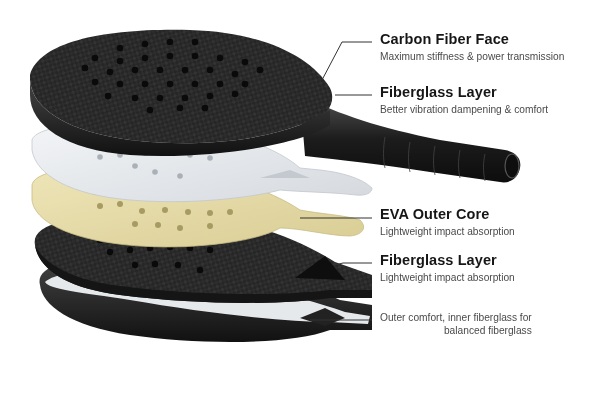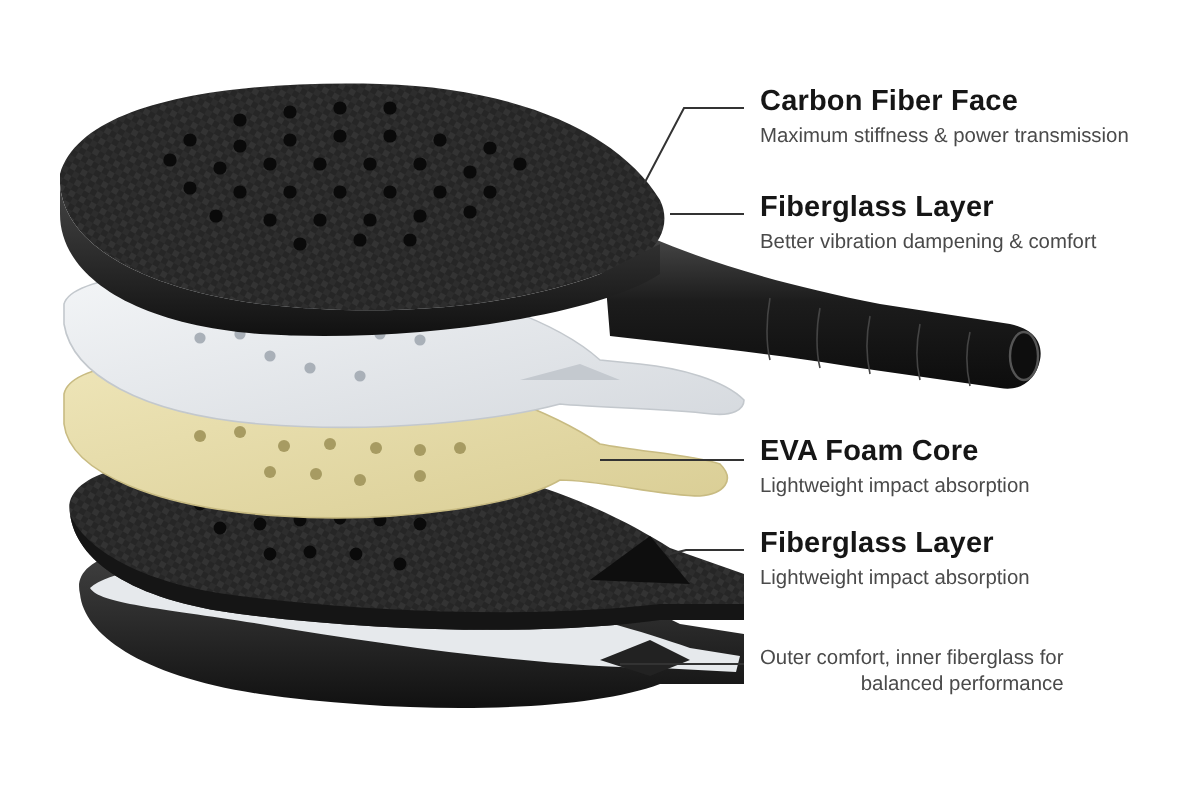--- a/index.html
+++ b/index.html
@@ -1,17 +1,17 @@
 <!DOCTYPE html>
 <html><head>
 <meta charset="utf-8">
 <style>
   html,body{margin:0;padding:0;background:#ffffff;}
   body{width:600px;height:400px;position:relative;overflow:hidden;font-family:"Liberation Sans","DejaVu Sans",sans-serif;}
-  #stage{position:absolute;left:0;top:12px;width:600px;height:328px;}
+  #stage{position:absolute;left:0;top:0;width:600px;height:328px;}
   .label{position:absolute;left:380px;}
   .label .title{font-weight:700;font-size:14.5px;color:#161616;line-height:17px;white-space:nowrap;letter-spacing:0.1px;}
   .label .desc{font-size:10.2px;color:#4a4a4a;line-height:13px;margin-top:2px;white-space:nowrap;text-align:right;}
   .l1{top:31px}
   .l2{top:84px}
   .l3{top:206px}
   .l4{top:252px}
   .l5{top:309px}
   svg{position:absolute;left:0;top:0;}
 </style>
@@ -184,24 +184,24 @@
 
   <div class="label l1">
     <div class="title">Carbon Fiber Face</div>
     <div class="desc">Maximum stiffness &amp; power transmission</div>
   </div>
   <div class="label l2">
     <div class="title">Fiberglass Layer</div>
     <div class="desc">Better vibration dampening &amp; comfort</div>
   </div>
   <div class="label l3">
-    <div class="title">EVA Foam Core</div>
+    <div class="title">EVA Outer Core</div>
     <div class="desc">Lightweight impact absorption</div>
   </div>
   <div class="label l4">
     <div class="title">Fiberglass Layer</div>
     <div class="desc">Lightweight impact absorption</div>
   </div>
   <div class="label l5">
     <div class="desc">Outer comfort, inner fiberglass for</div>
-    <div class="desc" style="margin-top:0">balanced performance</div>
+    <div class="desc" style="margin-top:0">balanced fiberglass</div>
   </div>
 </div>
 
 </body></html>

